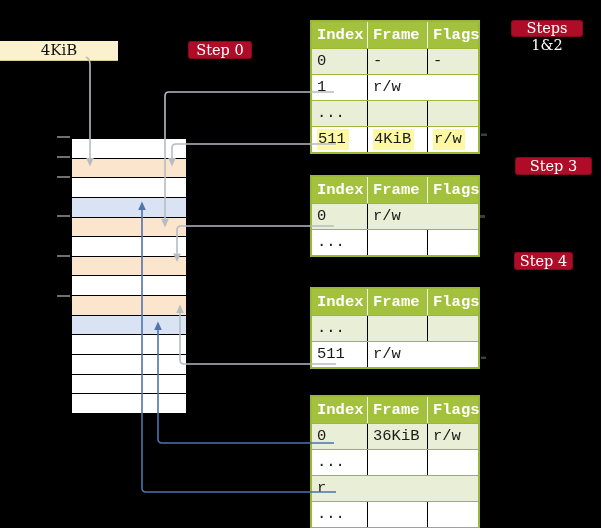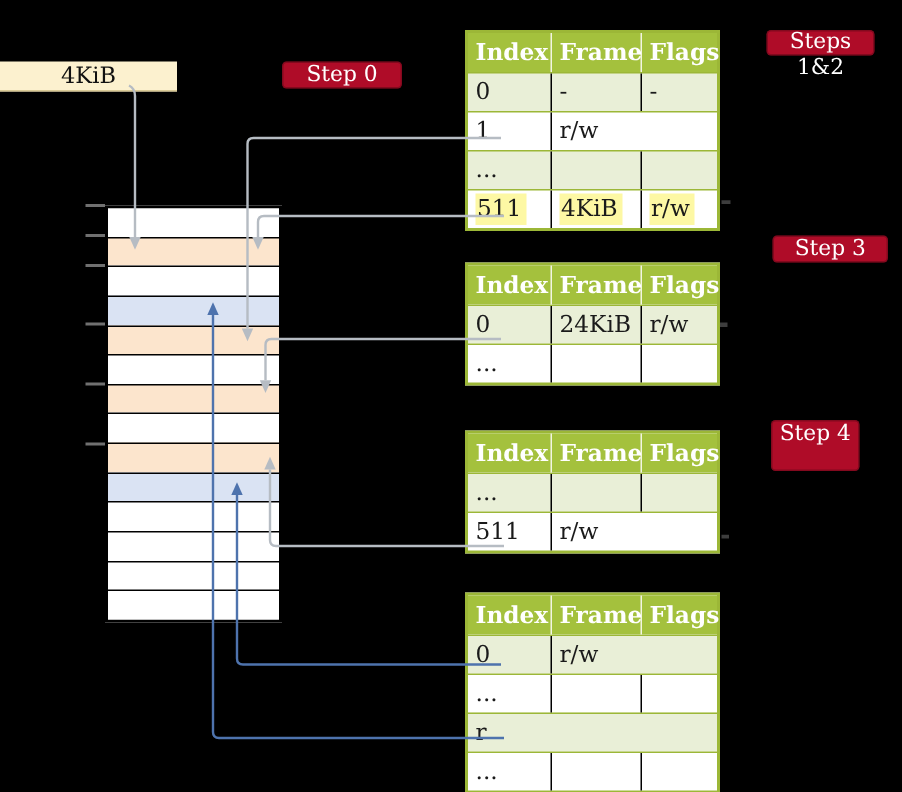--- a/index.html
+++ b/index.html
@@ -12,42 +12,42 @@
     position:absolute;left:0;top:41px;width:118px;height:19px;
     background:var(--cream);border-bottom:1px solid #d9c995;
     text-align:center;line-height:19px;font-size:15px;color:#111;
   }
   
   .badge{
     position:absolute;background:var(--badge-red);color:var(--badge-text);
     font-size:14.5px;text-align:center;border-radius:3px;
     box-shadow:inset 0 0 0 1px rgba(0,0,0,.25);
   }
-  .badge.step0  {left:188px;top:41px; width:80px;height:18px;line-height:18px;}
+  .badge.step0  {left:188px;top:41px; width:64px;height:18px;line-height:18px;}
   .badge.steps12{left:511px;top:20px; width:72px;height:17px;line-height:17px;}
   .badge.step3  {left:515px;top:157px;width:77px;height:18px;line-height:18px;}
-  .badge.step4  {left:514px;top:280px;width:59px;height:34px;line-height:18px;}
+  .badge.step4  {left:514px;top:252px;width:59px;height:18px;line-height:18px;}
   
   .memcol{
     position:absolute;left:70px;top:137px;width:118px;height:278px;
     border:2px solid var(--row-border);box-sizing:border-box;
     display:flex;flex-direction:column;background:#fff;
   }
   .mrow{flex:1;border-top:1.5px solid var(--row-border);}
   .mrow:first-child{border-top:none;}
   .mrow[data-color="white"]{background:#ffffff;}
   .mrow[data-color="peach"]{background:var(--row-peach);}
   .mrow[data-color="blue"] {background:var(--row-blue);}
   .tick{position:absolute;left:57px;width:13px;height:2px;background:var(--tick-gray);}
   
   .ptable{
     position:absolute;left:310px;width:170px;box-sizing:border-box;
     border:2px solid var(--table-border-green);background:#fff;
   }
-  .hrow,.drow{display:grid;grid-template-columns:56px 60px 50px;}
+  .hrow,.drow{display:grid;grid-template-columns:56px 60px 50px;font-family:Liberation Mono, monospace;}
   .hrow{background:var(--table-header-green);height:26px;}
   .hcell{
     color:#fff;font-weight:bold;font-size:15.5px;line-height:26px;
     padding-left:5px;border-right:1px solid #f2f5e2;box-sizing:border-box;
   }
   .hcell:last-child{border-right:none;}
   .drow{height:25px;border-top:1.5px solid var(--table-border-green);}
   .drow:nth-child(even){background:var(--table-row-green);}
   .dcell{
     font-size:15.5px;line-height:24px;color:var(--table-text);
@@ -129,21 +129,20 @@
   </div>
 
   <div class="ptable" style="top:175px">
     <div class="hrow">
       <div class="hcell">Index</div>
       <div class="hcell">Frame</div>
       <div class="hcell">Flags</div>
     </div>
     <div class="drow">
       <div class="dcell">0</div>
-      <div class="dcell">24KiB</div>
       <div class="dcell">r/w</div>
     </div>
     <div class="drow">
       <div class="dcell">...</div>
       <div class="dcell"></div>
       <div class="dcell"></div>
     </div>
   </div>
 
   <div class="ptable" style="top:287px">
@@ -164,20 +163,21 @@
   </div>
 
   <div class="ptable" style="top:395px">
     <div class="hrow">
       <div class="hcell">Index</div>
       <div class="hcell">Frame</div>
       <div class="hcell">Flags</div>
     </div>
     <div class="drow">
       <div class="dcell">0</div>
+      <div class="dcell">36KiB</div>
       <div class="dcell">r/w</div>
     </div>
     <div class="drow">
       <div class="dcell">...</div>
       <div class="dcell"></div>
       <div class="dcell"></div>
     </div>
     <div class="drow">
       <div class="dcell">r</div>
     </div>

